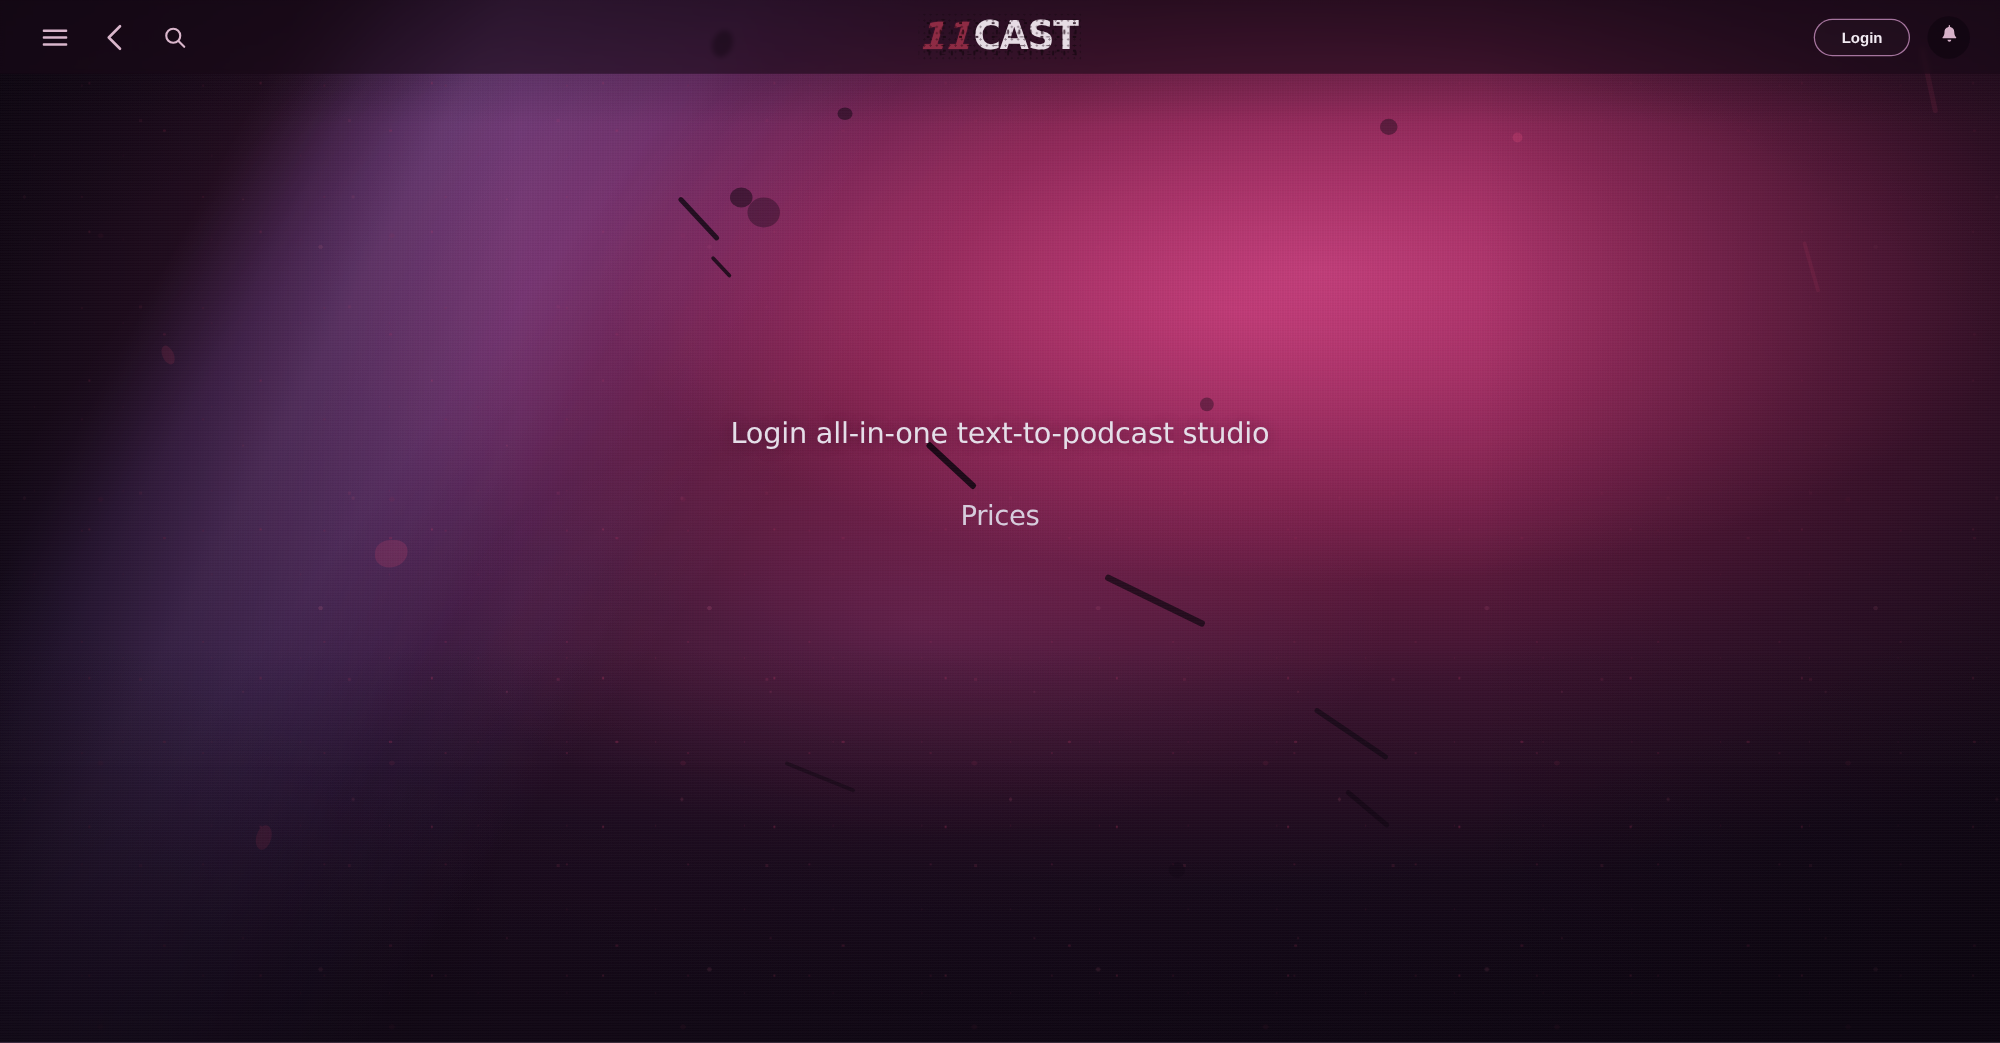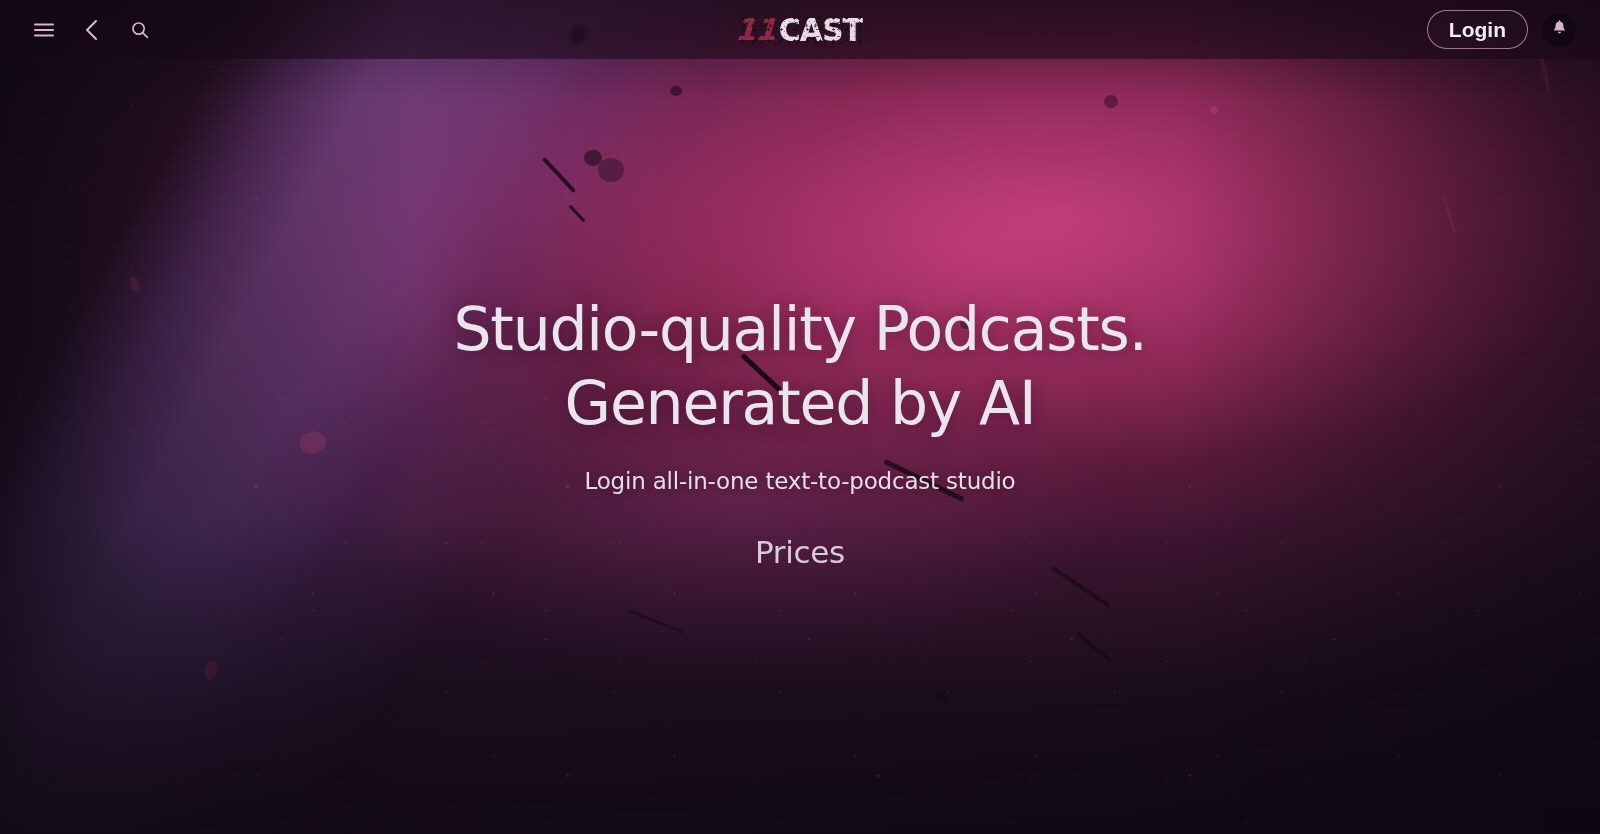--- a/index.html
+++ b/index.html
@@ -190,21 +190,21 @@
   .header-right {
     margin-left:auto;
     display:flex; align-items:center; gap:14px;
     padding-right:24px;
   }
   .login-btn {
     border:1px solid rgba(199,143,190,0.80);
     border-radius:999px;
     color:#f2eaf2;
     background:rgba(255,255,255,0.02);
-    font-size:21px;
+    font-size:12px;
     font-weight:bold;
     padding:8px 21px;
     cursor:pointer;
     line-height:1;
     font-family:"Liberation Sans", sans-serif;
   }
   .bell-btn {
     width:34px; height:34px;
     border-radius:50%;
     background:rgba(16,6,16,0.72);
@@ -263,21 +263,21 @@
     letter-spacing:-0.3px;
     padding:9px 31px;
     cursor:pointer;
     line-height:1.15;
   }
   .btn-prices {
     border:1px solid transparent;
     background:transparent;
     color:#d6ccdc;
     font-family:"DejaVu Sans", sans-serif;
-    font-size:31px;
+    font-size:22px;
     letter-spacing:-0.3px;
     padding:9px 22px;
     cursor:pointer;
     line-height:1.15;
   }
 </style>
 </head>
 <body>
 
 <div class="stage">
@@ -364,24 +364,20 @@
             <path d="M6 11.8c0 .9.7 1.6 1.5 1.6s1.5-.7 1.5-1.6" fill="currentColor"></path>
           </svg>
         </span>
       </button>
     </div>
 
   </header>
 
   <main class="hero">
 
-    <h1 class="hero-title">
-      <span class="l1">Studio-quality Podcasts.</span>
-      <span class="l2">Generated by AI</span>
-    </h1>
 
     <p class="hero-sub">Login all-in-one text-to-podcast studio</p>
 
     <div class="hero-actions">
       <button class="btn-prices">Prices</button>
     </div>
 
   </main>
 
 </div>

